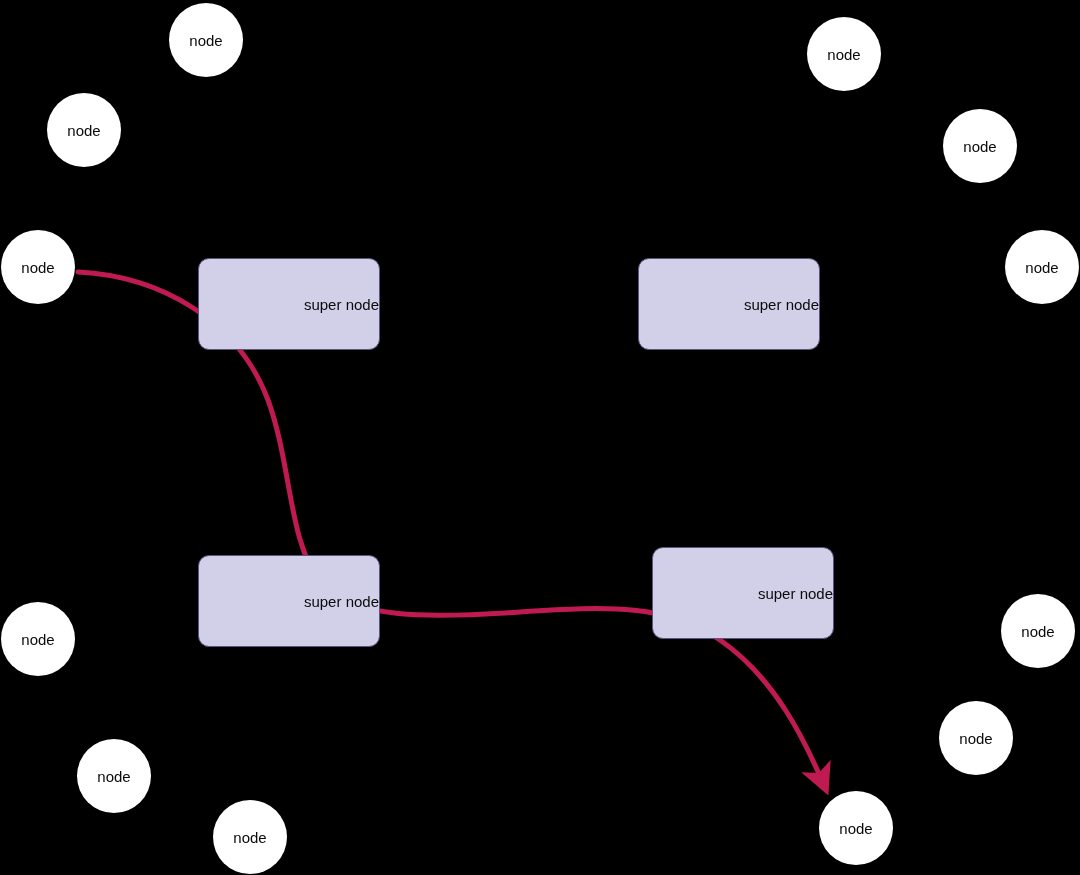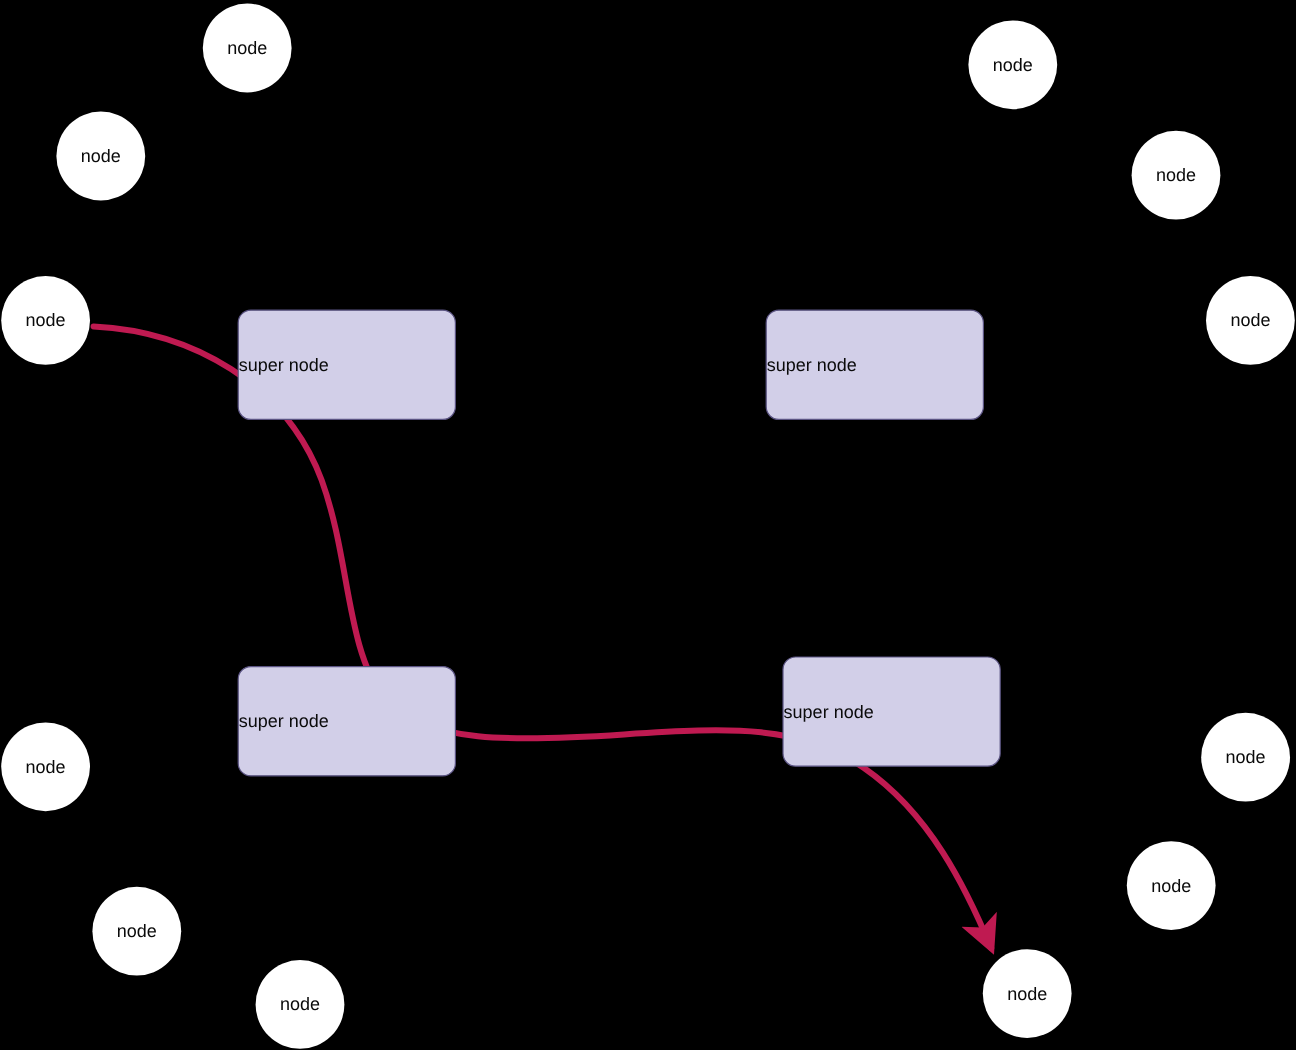--- a/index.html
+++ b/index.html
@@ -40,21 +40,21 @@
     line-height: 1;
     white-space: nowrap;
   }
   .super-node {
     position: absolute;
     background: #d2cfe8;
     border: 1.6px solid #5b5483;
     border-radius: 11px;
     display: flex;
     align-items: center;
-    justify-content: flex-start;
+    justify-content: flex-end;
     box-sizing: border-box;
   }
   .super-node .super-node-label {
     font-family: "Liberation Sans", sans-serif;
     font-size: 15px;
     color: #0a0a0a;
     line-height: 1;
     white-space: nowrap;
   }
 </style>

